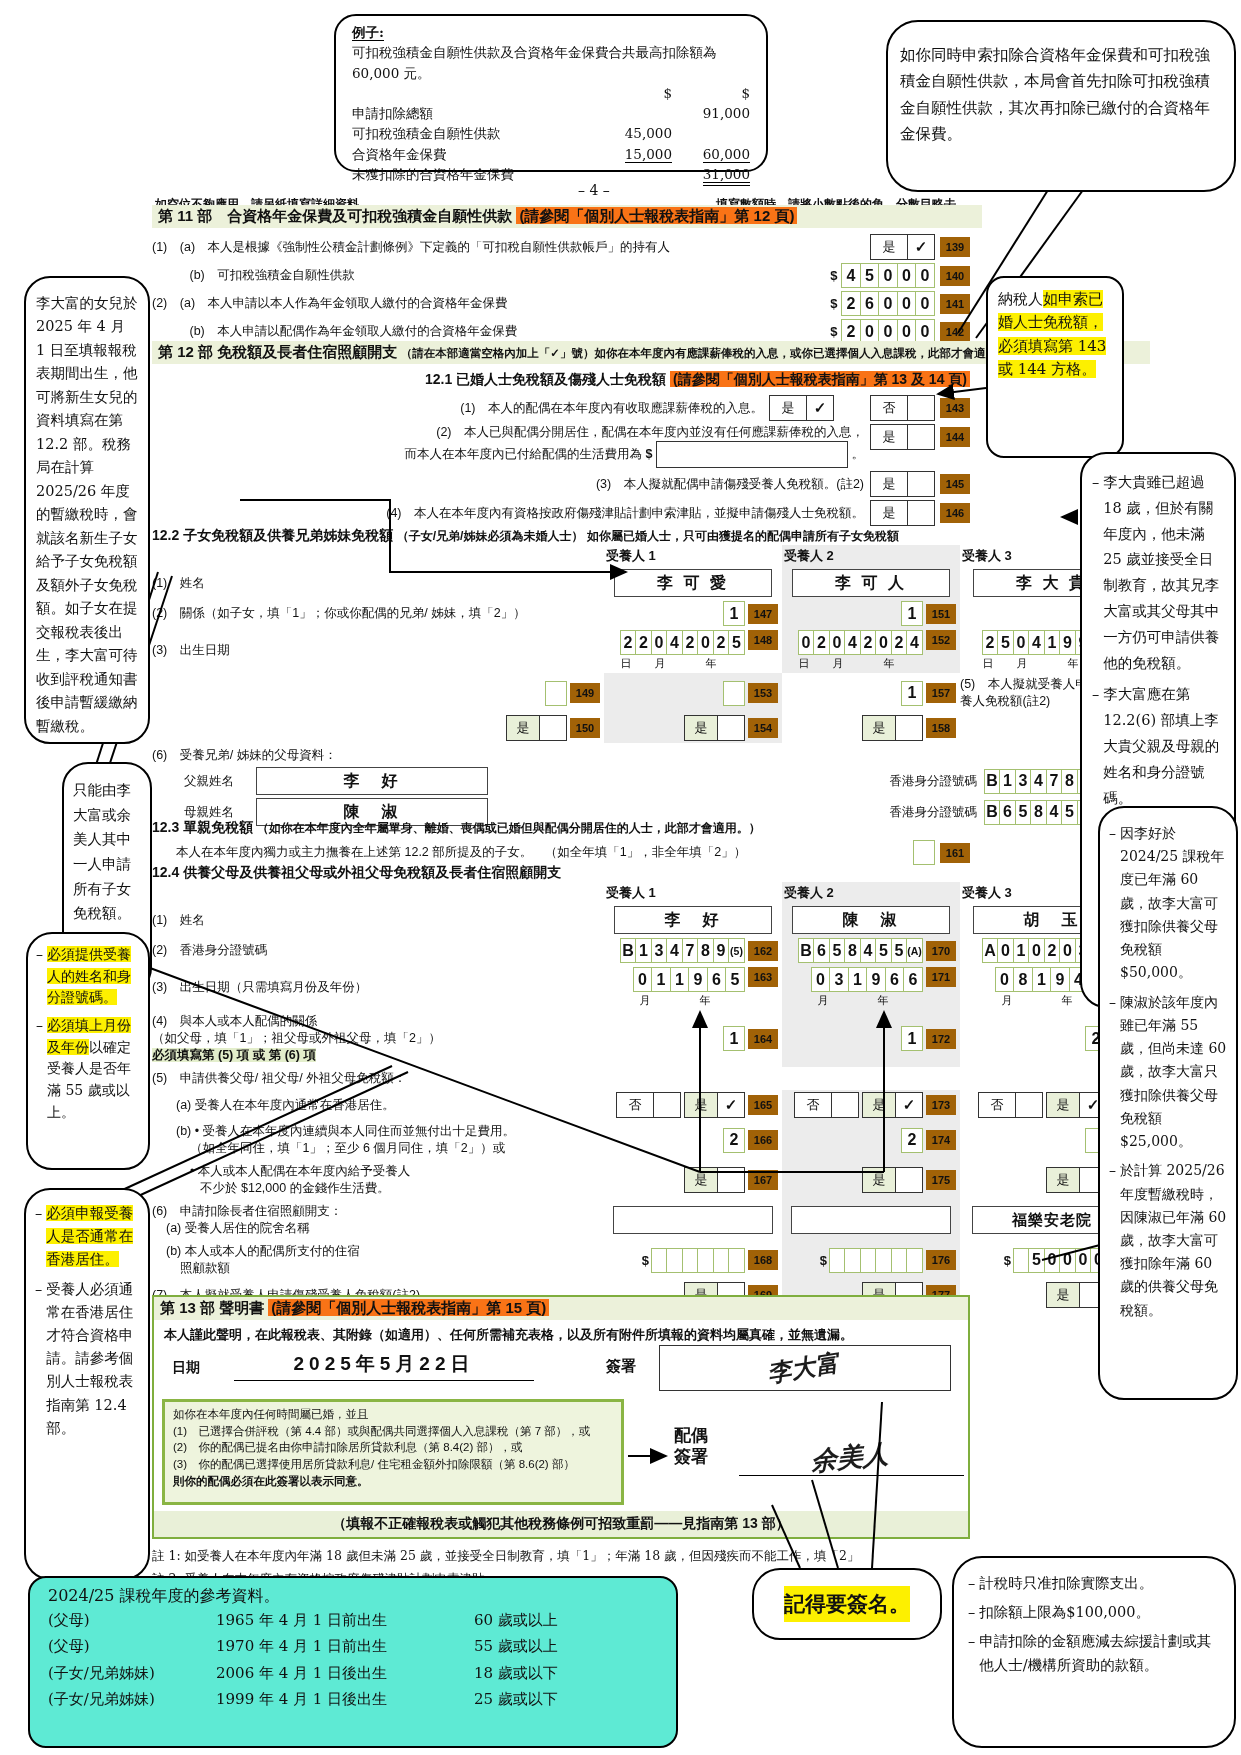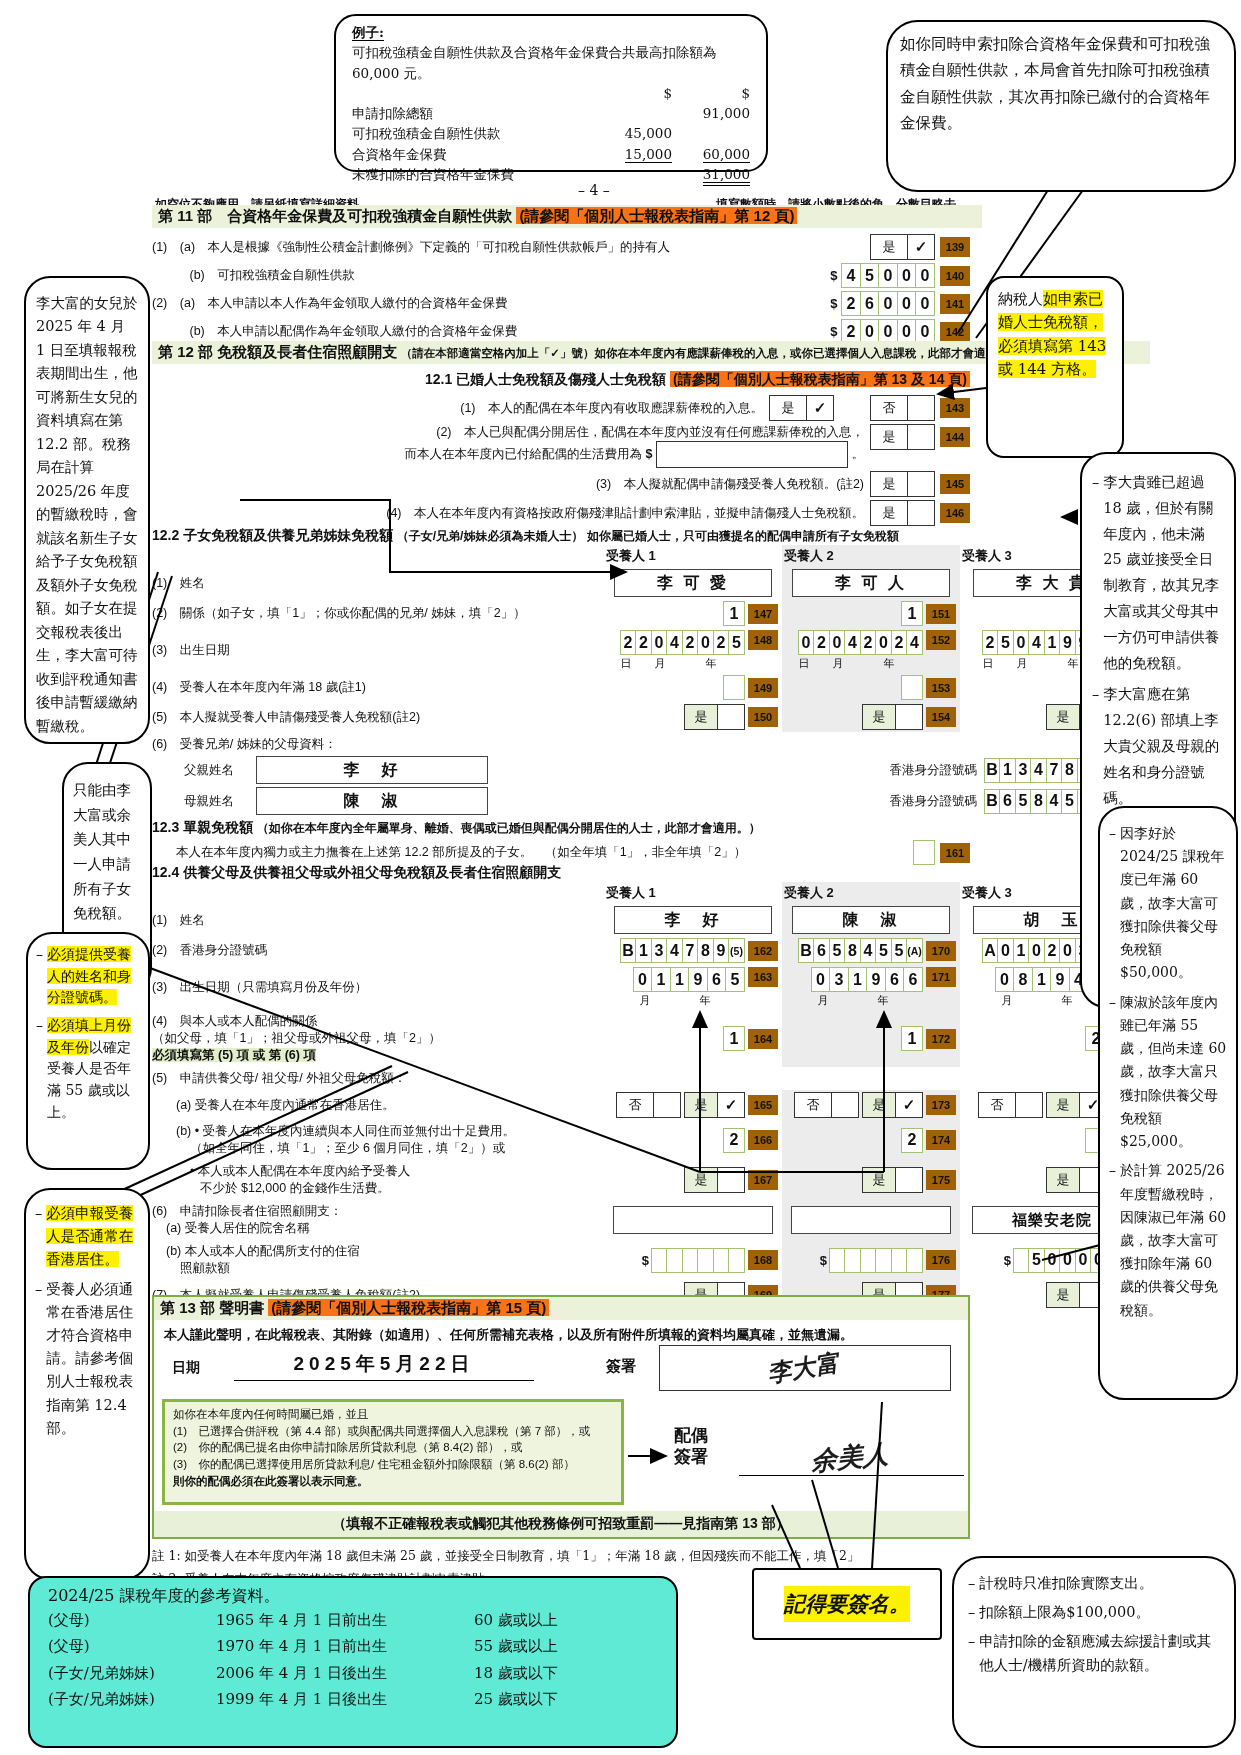--- a/index.html
+++ b/index.html
@@ -1,20 +1,20 @@
 <!DOCTYPE html>
 <html><head>
 <meta charset="utf-8">
 <style>
   html,body{margin:0;padding:0;background:#888;}
   .page{position:relative;width:1241px;height:1755px;background:#fff;overflow:hidden;
         font-family:"Liberation Sans",sans-serif;color:#111;}
   
   .bub{position:absolute;border:2.5px solid #000;border-radius:26px;background:#fff;
-       padding:9px 12px;font-family:"DejaVu Serif",serif;font-size:14.5px;line-height:1.7;
+       padding:20px 12px;font-family:"DejaVu Serif",serif;font-size:14.5px;line-height:1.7;
        box-sizing:border-box;z-index:6;}
   .dl{display:flex;gap:4px;margin-bottom:6px;}
   .dl .dash{flex:none;}
   mark{background:#fdf000;color:inherit;padding:0;}
   .hl-green{background:#f97316;padding:0 3px;font-weight:bold;}
   .hl-pale{background:#e3eecb;font-weight:bold;}
   .bar{background:#ecf1da;padding:2px 6px;font-size:15px;}
   .bar b{font-size:15px;}
   .fn{background:#a16207;min-width:30px;height:20px;display:inline-flex;align-items:center;
       justify-content:center;font-size:11px;font-weight:bold;flex:none;}
@@ -365,21 +365,20 @@
               </span>
             <span class="dmy" style="width:136px;">
                 <span style="width:34px;text-align:center;">日</span>
                 <span style="width:34px;text-align:center;">月</span>
                 <span style="width:68px;text-align:center;">年</span>
               </span>
           </span>
           <span class="fn">156</span>
         </div>
 
-        <div class="lc">(4)　受養人在本年度內年滿 18 歲(註1)</div>
         <div class="cc">
             <span class="dbox"></span>
             <span class="fn">149</span>
           </div>
         <div class="cc colB">
             <span class="dbox"></span>
             <span class="fn">153</span>
           </div>
         <div class="cc">
             <span class="dbox">1</span>
@@ -869,21 +868,21 @@
       <span class="dt">2006 年 4 月 1 日後出生</span>
       <span>18 歲或以下</span>
     </div>
     <div class="rrow">
       <span class="w">(子女/兄弟姊妹)</span>
       <span class="dt">1999 年 4 月 1 日後出生</span>
       <span>25 歲或以下</span>
     </div>
   </div>
 
-  <div class="bub" style="left:752px;top:1568px;width:190px;height:72px;border-radius:4px;display:flex;align-items:center;justify-content:center;font-style:italic;">
+  <div class="bub" style="left:752px;top:1568px;width:190px;height:72px;border-radius:28px;display:flex;align-items:center;justify-content:center;">
     <mark style="font-size:21px;font-weight:bold;">記得要簽名。</mark>
   </div>
 
   <div class="bub" style="left:952px;top:1556px;width:284px;height:192px;font-size:14.5px;padding:14px 14px;line-height:1.6;border-radius:30px;">
     <div class="dl">
         <span class="dash">–</span>
         <span>計稅時只准扣除實際支出。</span>
       </div>
     <div class="dl">
         <span class="dash">–</span>

